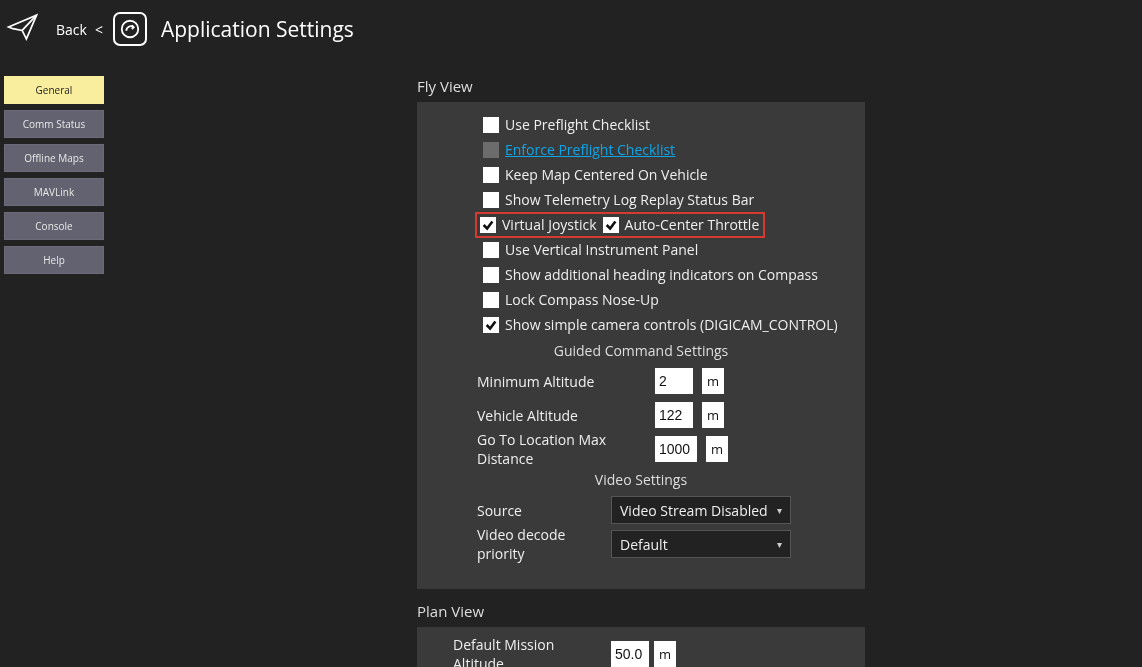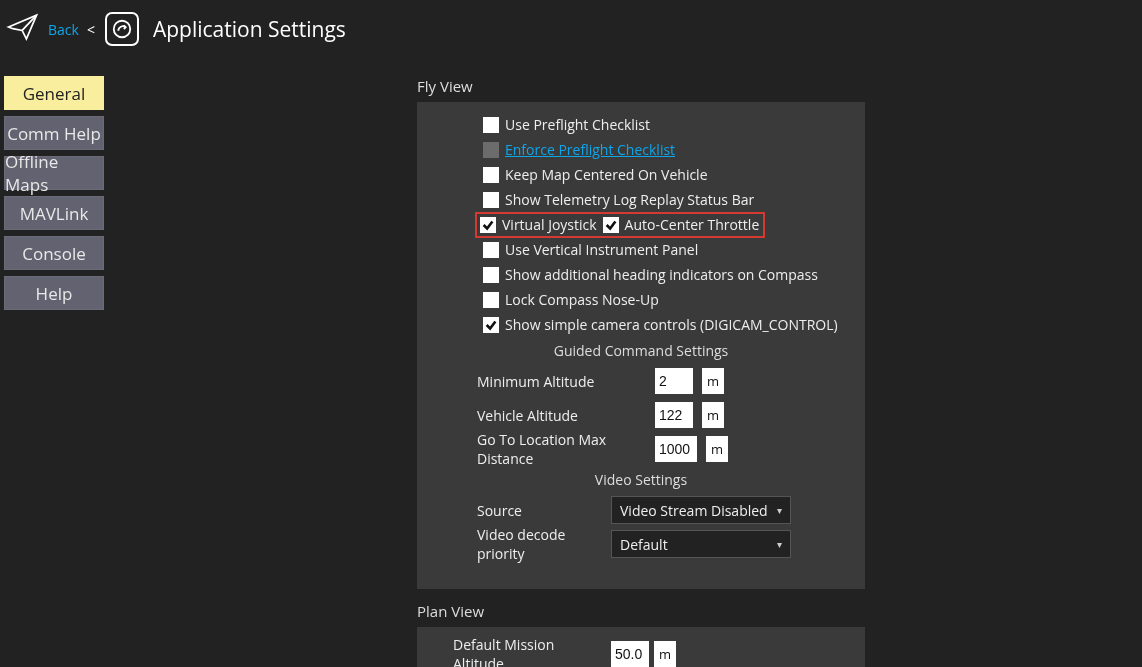--- a/index.html
+++ b/index.html
@@ -17,22 +17,22 @@
     align-items: center;
     padding-left: 6px;
     gap: 6px;
   }
   .paperplane-svg {
     width: 34px; height: 34px;
     fill: none; stroke: #fff; stroke-width: 2;
   }
   .back-link {
     font-size: 14px;
-    color: #0ea5e9;
-    margin-left: 2px;
+    color: #ffffff;
+    margin-left: 10px;
     cursor: pointer;
   }
   .angle {
     font-size: 14px; color: #fff;
     margin: 0 4px 0 2px;
   }
   .q-badge {
     width: 34px; height: 34px;
     border: 2px solid #fff;
     border-radius: 7px;
@@ -49,24 +49,24 @@
     height: calc(667px - 58px);
   }
   .sidebar {
     width: 105px;
     padding-top: 18px;
     display:flex; flex-direction:column; gap:6px;
     padding-left:4px;
   }
   .sidebar-item {
     width: 100px;
-    height: 34px;
+    height: 28px;
     background: #626270;
     color: #e8e8e8;
-    font-size: 17px;
+    font-size: 10px;
     display:flex; align-items:center; justify-content:center;
     cursor:pointer;
     border:1px solid #6a6a78;
   }
   .sidebar-item.active {
     background: #f9ee9e;
     color: #222;
     border:1px solid #f9ee9e;
     font-weight:500;
   }
@@ -210,21 +210,21 @@
       <path d="M8 14 A5 5 0 0 1 16 10"></path>
       <polyline points="14,8 16,10 14,12"></polyline>
     </svg>
   </span>
   <span class="page-title">Application Settings</span>
 </div>
 
 <div class="body">
   <div class="sidebar">
     <div class="sidebar-item active">General</div>
-    <div class="sidebar-item">Comm Help</div>
+    <div class="sidebar-item">Comm Status</div>
     <div class="sidebar-item">Offline Maps</div>
     <div class="sidebar-item">MAVLink</div>
     <div class="sidebar-item">Console</div>
     <div class="sidebar-item">Help</div>
   </div>
 
   <div class="content">
 
     <div class="section-label">Fly View</div>
     <div class="panel">

